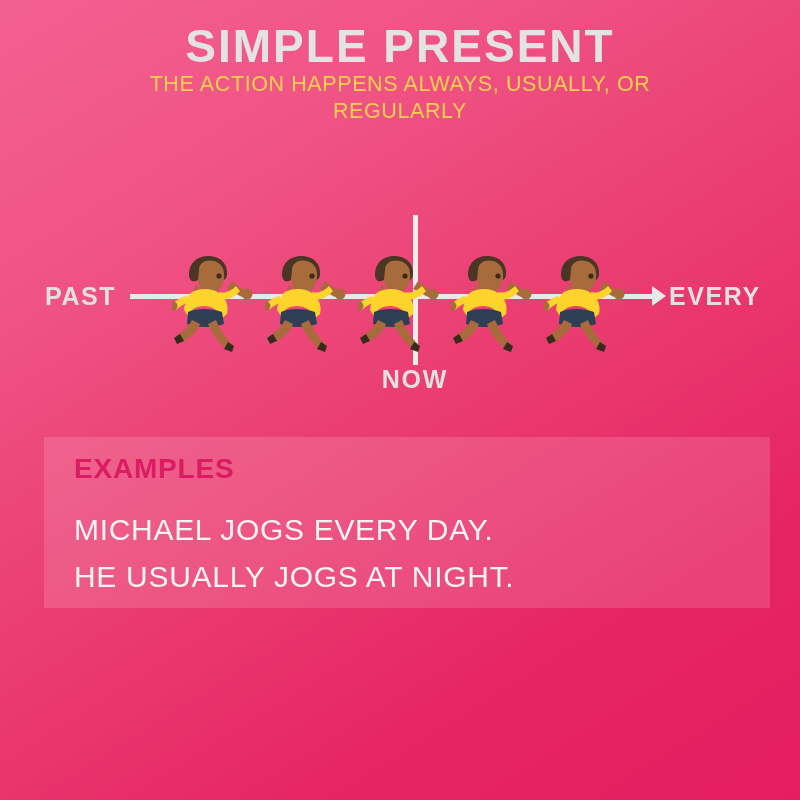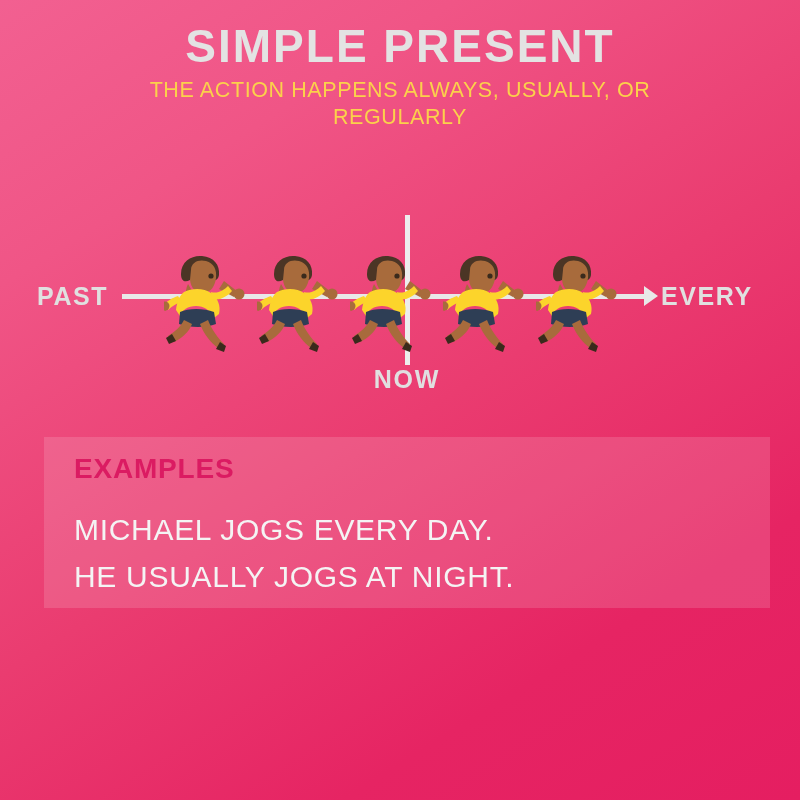--- a/index.html
+++ b/index.html
@@ -29,34 +29,34 @@
     font-family: "Liberation Sans", sans-serif;
     font-size: 46px;
     font-weight: bold;
     letter-spacing: 2.0px;
     color: #e3e3e3;
     line-height: 1.06;
     margin: 0;
     padding: 0 0;
   }
   #subtitle {
-    margin: 6px auto 0 auto;
+    margin: 0 auto 0 auto;
     max-width: 600px;
     font-family: "Liberation Sans", sans-serif;
     font-size: 21.5px;
     font-weight: normal;
     letter-spacing: 0.6px;
     color: #fbd14b;
     line-height: 1.26;
   }
 
   
   #timeline {
     position: absolute;
-    left: 4px;
+    left: 12px;
     top: 200px;
     width: 786px;
     height: 220px;
   }
   .tl-label {
     position: absolute;
     font-family: "Liberation Sans", sans-serif;
     font-weight: bold;
     color: #e0e0e0;
     letter-spacing: 1.6px;

